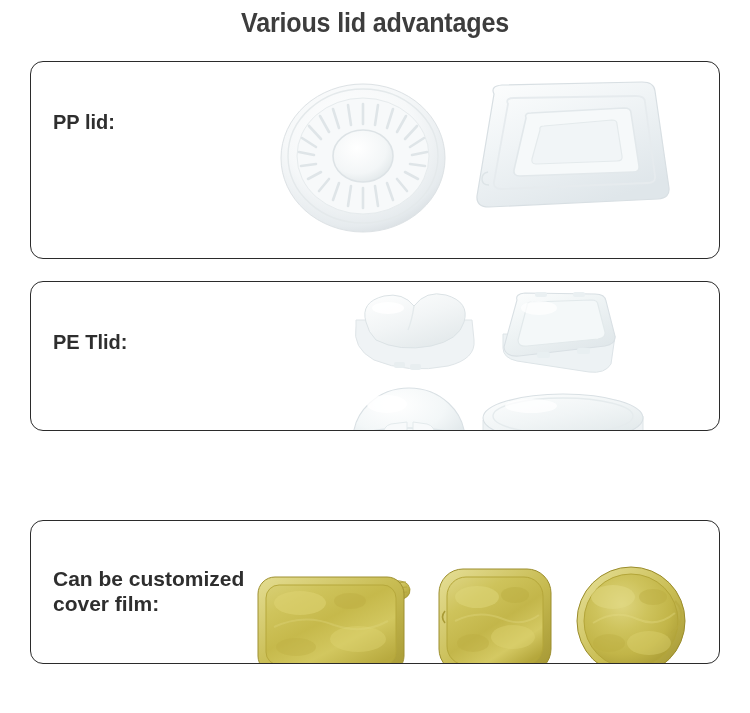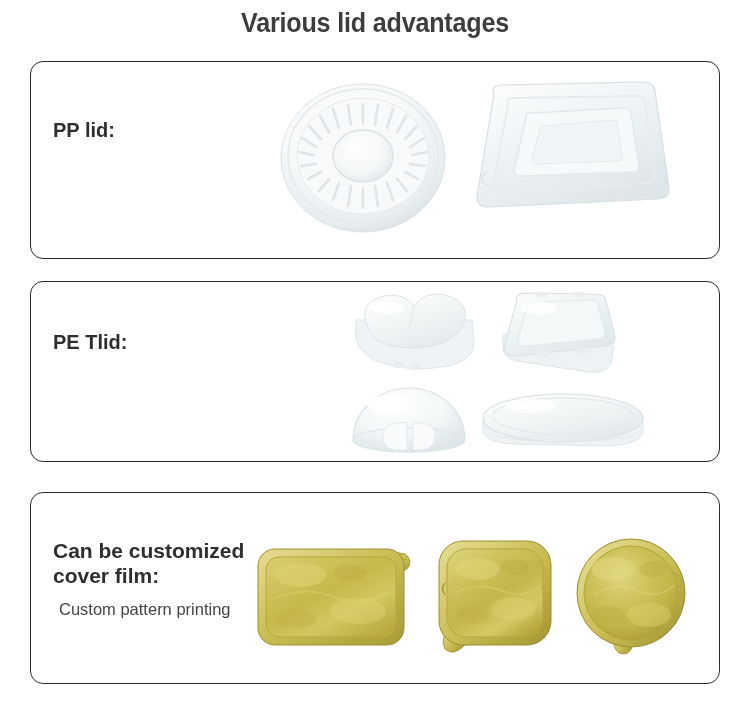--- a/index.html
+++ b/index.html
@@ -37,29 +37,29 @@
     position: absolute;
     left: 30px;
     width: 690px;
     border: 1.6px solid #2b2b2b;
     border-radius: 13px;
     box-sizing: border-box;
     background: #ffffff;
     overflow: hidden;
   }
   .panel-1 { top: 61px;  height: 198px; }
-  .panel-2 { top: 281px; height: 181px; }
-  .panel-3 { top: 492px; height: 192px; }
+  .panel-2 { top: 281px; height: 150px; }
+  .panel-3 { top: 520px; height: 144px; }
 
   .panel-text {
     position: absolute;
     left: 22px;
     z-index: 4;
   }
-  .panel-1 .panel-text { top: 56px; }
+  .panel-1 .panel-text { top: 48px; }
   .panel-2 .panel-text { top: 48px; }
   .panel-3 .panel-text { top: 45px; }
 
   .panel-heading {
     font-size: 20px;
     font-weight: bold;
     color: #2e2e2e;
     line-height: 24px;
     margin: 0 0 5px 0;
     white-space: pre-line;
@@ -279,21 +279,20 @@
     </div>
 
   </div>
 </div>
 
 <div class="panel panel-3">
 
   <div class="panel-text">
     <div class="panel-heading">Can be customized
 cover film:</div>
-    <div class="panel-desc">Custom pattern printing</div>
   </div>
 
   <div class="products" style="width:460px;">
 
     <div class="prod" style="left:-5px; top:46px; width:170px; height:115px;">
       <svg width="170" height="115" viewBox="0 0 170 115" xmlns="http://www.w3.org/2000/svg">
         <defs>
           <linearGradient id="goldRectG" x1="0%" y1="0%" x2="85%" y2="100%">
             <stop offset="0%" stop-color="#d8cf74"></stop>
             <stop offset="22%" stop-color="#cfc45c"></stop>

